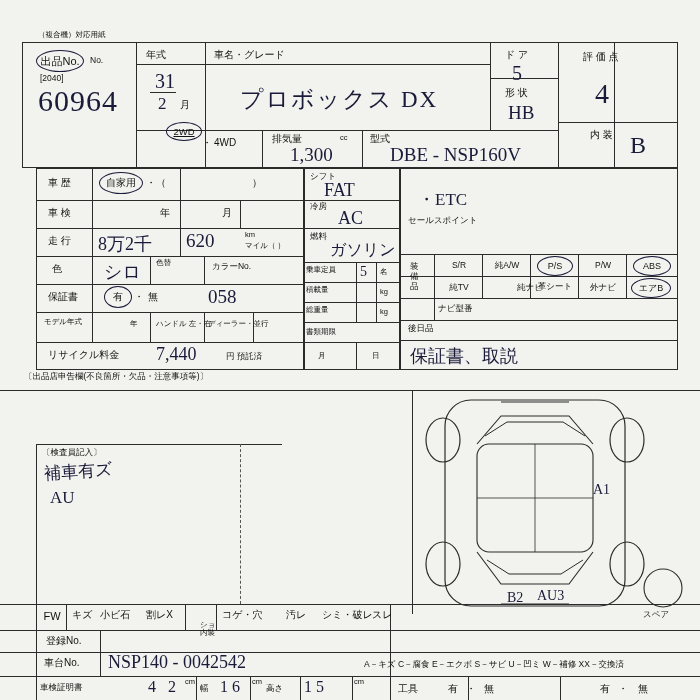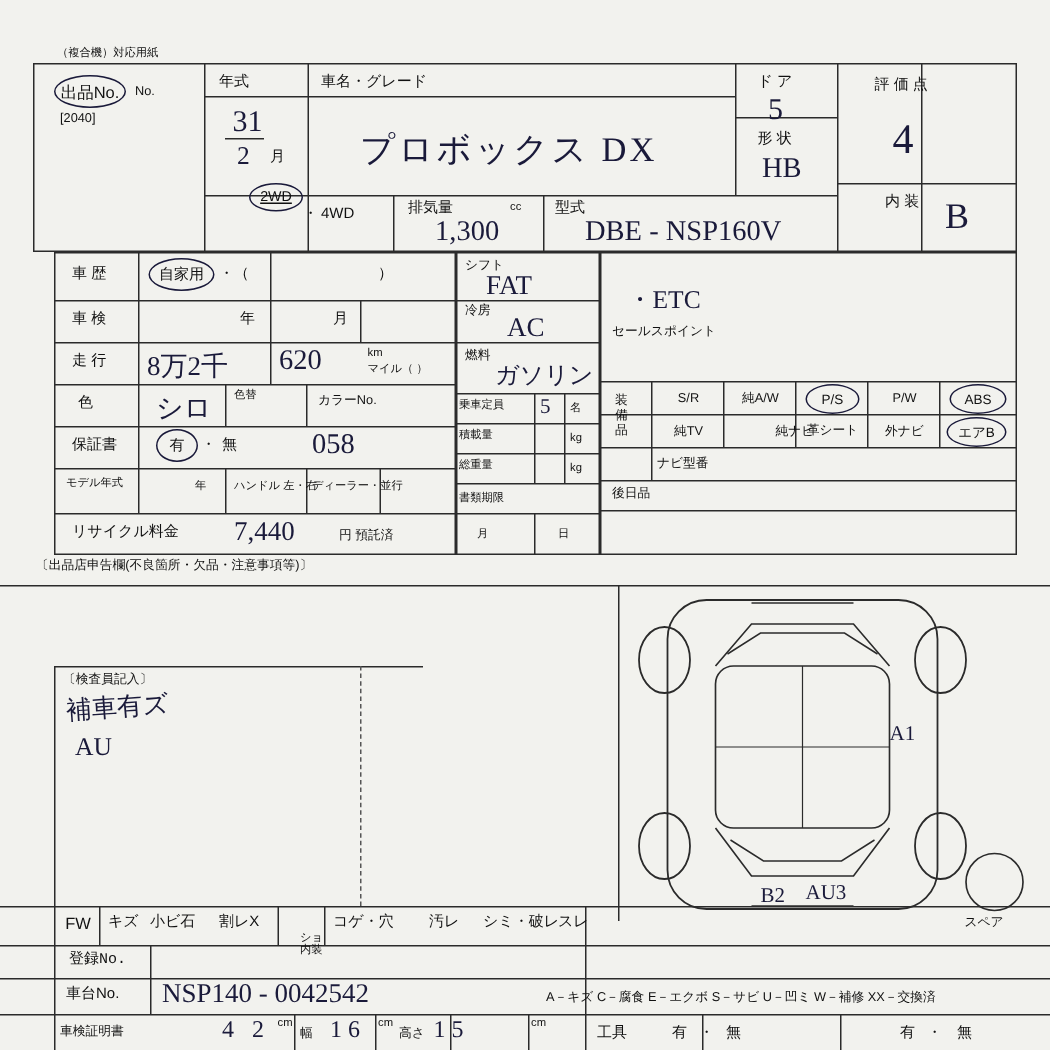--- a/index.html
+++ b/index.html
@@ -55,20 +55,21 @@
   <div class="hline" style="left:490px;top:78px;width:68px;"></div>
   <div class="hline" style="left:136px;top:130px;width:422px;"></div>
   <div class="hline" style="left:558px;top:122px;width:120px;"></div>
   <div class="hline" style="left:205px;top:130px;width:0px;"></div>
   <div class="vline" style="left:262px;top:130px;height:38px;"></div>
   <div class="vline" style="left:362px;top:130px;height:38px;"></div>
 
   <div class="circ-txt" style="left:36px;top:50px;width:46px;height:20px;font-size:11px;">出品No.</div>
   <div class="lbl sm" style="left:90px;top:56px;">No.</div>
   <div class="lbl sm" style="left:40px;top:74px;">[2040]</div>
+  <div class="hw" style="left:38px;top:84px;font-size:30px;letter-spacing:1px;">60964</div>
 
   <div class="lbl" style="left:146px;top:50px;">年式</div>
   <div class="hw" style="left:155px;top:70px;font-size:20px;">31</div>
   <div class="hw" style="left:158px;top:94px;font-size:17px;">2</div>
   <div class="lbl" style="left:180px;top:100px;">月</div>
   <div class="hline" style="left:150px;top:92px;width:26px;"></div>
 
   <div class="lbl" style="left:214px;top:50px;">車名・グレード</div>
   <div class="hw" style="left:240px;top:84px;font-size:23px;letter-spacing:2px;">プロボックス  DX</div>
 
@@ -199,20 +200,21 @@
   <div class="circ-txt" style="left:633px;top:256px;width:36px;height:18px;font-size:9px;">ABS</div>
 
   <div class="lbl sm center" style="left:436px;top:280px;width:46px;height:14px;">純TV</div>
   <div class="lbl sm center" style="left:484px;top:280px;width:46px;height:14px;padding-left:23px;">純ナビ</div>
   <div class="lbl sm center" style="left:532px;top:280px;width:46px;height:14px;font-family:Liberation Mono, monospace;">革シート</div>
   <div class="lbl sm center" style="left:580px;top:280px;width:46px;height:14px;">外ナビ</div>
   <div class="circ-txt" style="left:631px;top:278px;width:38px;height:18px;font-size:9px;">エアB</div>
 
   <div class="lbl sm" style="left:438px;top:304px;">ナビ型番</div>
   <div class="lbl sm" style="left:408px;top:324px;">後日品</div>
+  <div class="hw" style="left:410px;top:344px;font-size:18px;">保証書、取説</div>
 
   <div class="lbl sm" style="left:24px;top:372px;">〔出品店申告欄(不良箇所・欠品・注意事項等)〕</div>
   <div class="hline" style="left:0px;top:390px;width:700px;"></div>
   <div class="vline" style="left:412px;top:390px;height:224px;"></div>
 
   <div class="bx" style="left:36px;top:444px;width:246px;height:160px;border-top:1px solid #2b2b2b;border-left:1px solid #2b2b2b;border-right:0;border-bottom:0;"></div>
   <div class="lbl sm" style="left:40px;top:448px;background:#f2f2ee;padding:0 2px;">〔検査員記入〕</div>
   <div class="dashv" style="left:240px;top:444px;height:160px;"></div>
 
   <div class="hw" style="left:44px;top:460px;font-size:17px;transform:rotate(-4deg);">補車有ズ</div>
@@ -271,33 +273,33 @@
   <div class="lbl center" style="left:38px;top:609px;width:28px;height:16px;font-size:11px;">FW</div>
   <div class="lbl" style="left:72px;top:610px;">キズ</div>
   <div class="lbl" style="left:100px;top:610px;">小ビ石</div>
   <div class="lbl" style="left:146px;top:610px;">割レX</div>
   <div class="lbl xs" style="left:188px;top:621px;line-height:1.1;margin-left:12px;">ショ<br>内装</div>
   <div class="lbl" style="left:222px;top:610px;">コゲ・穴</div>
   <div class="lbl" style="left:286px;top:610px;">汚レ</div>
   <div class="lbl" style="left:322px;top:610px;">シミ・破レ</div>
   <div class="lbl" style="left:372px;top:610px;">スレ</div>
 
-  <div class="lbl" style="left:46px;top:636px;font-family:Liberation Mono, monospace;">登録No.</div>
+  <div class="lbl" style="left:46px;top:636px;">登録No.</div>
   <div class="lbl" style="left:44px;top:658px;">車台No.</div>
   <div class="hw" style="left:108px;top:652px;font-size:18px;">NSP140 - 0042542</div>
 
   <div class="lbl sm" style="left:40px;top:683px;">車検証明書</div>
   <div class="hw" style="left:148px;top:678px;font-size:16px;">4</div>
   <div class="hw" style="left:168px;top:678px;font-size:16px;">2</div>
   <div class="lbl xs" style="left:185px;top:678px;">cm</div>
   <div class="lbl sm" style="left:200px;top:684px;">幅</div>
   <div class="hw" style="left:220px;top:678px;font-size:16px;">1 6</div>
   <div class="lbl xs" style="left:252px;top:678px;">cm</div>
   <div class="lbl sm" style="left:266px;top:684px;">高さ</div>
-  <div class="hw" style="left:289px;top:678px;font-size:16px;">1 5</div>
+  <div class="hw" style="left:304px;top:678px;font-size:16px;">1 5</div>
   <div class="lbl xs" style="left:354px;top:678px;">cm</div>
 
   <div class="lbl sm" style="left:364px;top:660px;" style2="">A－キズ  C－腐食  E－エクボ  S－サビ  U－凹ミ  W－補修  XX－交換済</div>
 
   <div class="lbl" style="left:398px;top:684px;">工具</div>
   <div class="lbl" style="left:448px;top:684px;">有</div>
   <div class="lbl" style="left:466px;top:684px;">・</div>
   <div class="lbl" style="left:484px;top:684px;">無</div>
   <div class="lbl" style="left:518px;top:720px;margin-top:37px;">ジャッキ</div>
   <div class="lbl" style="left:600px;top:684px;">有</div>

